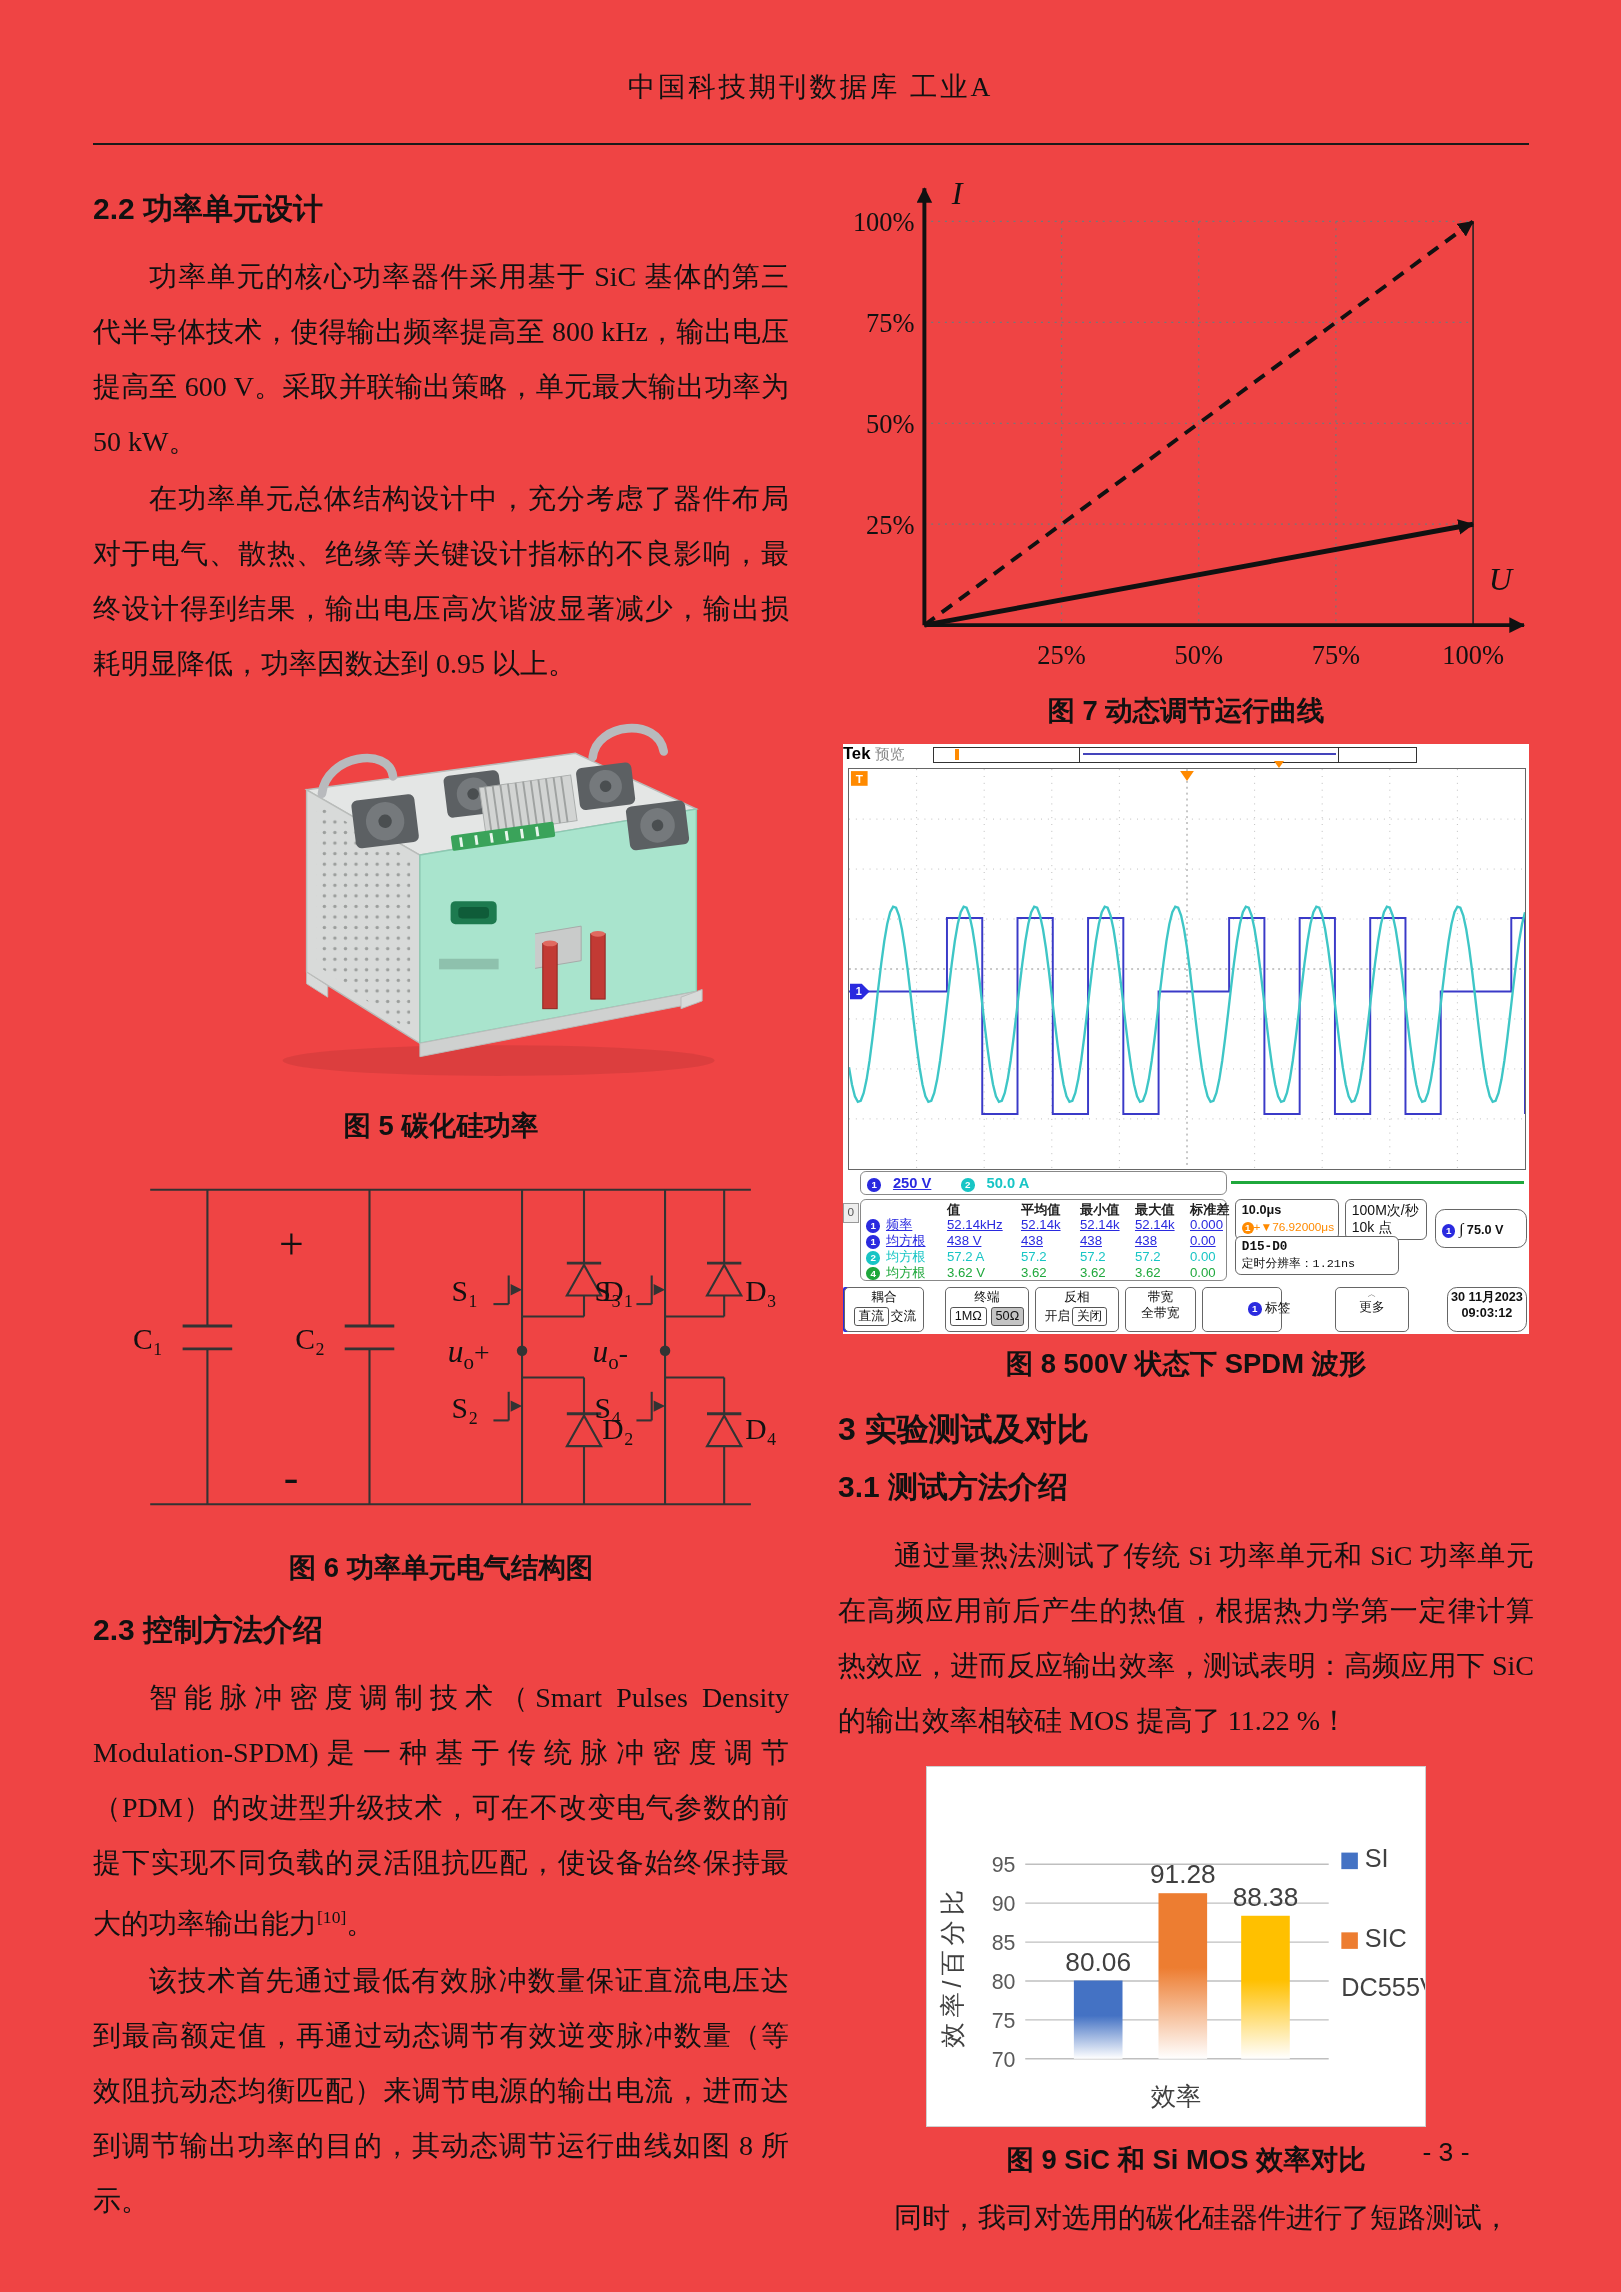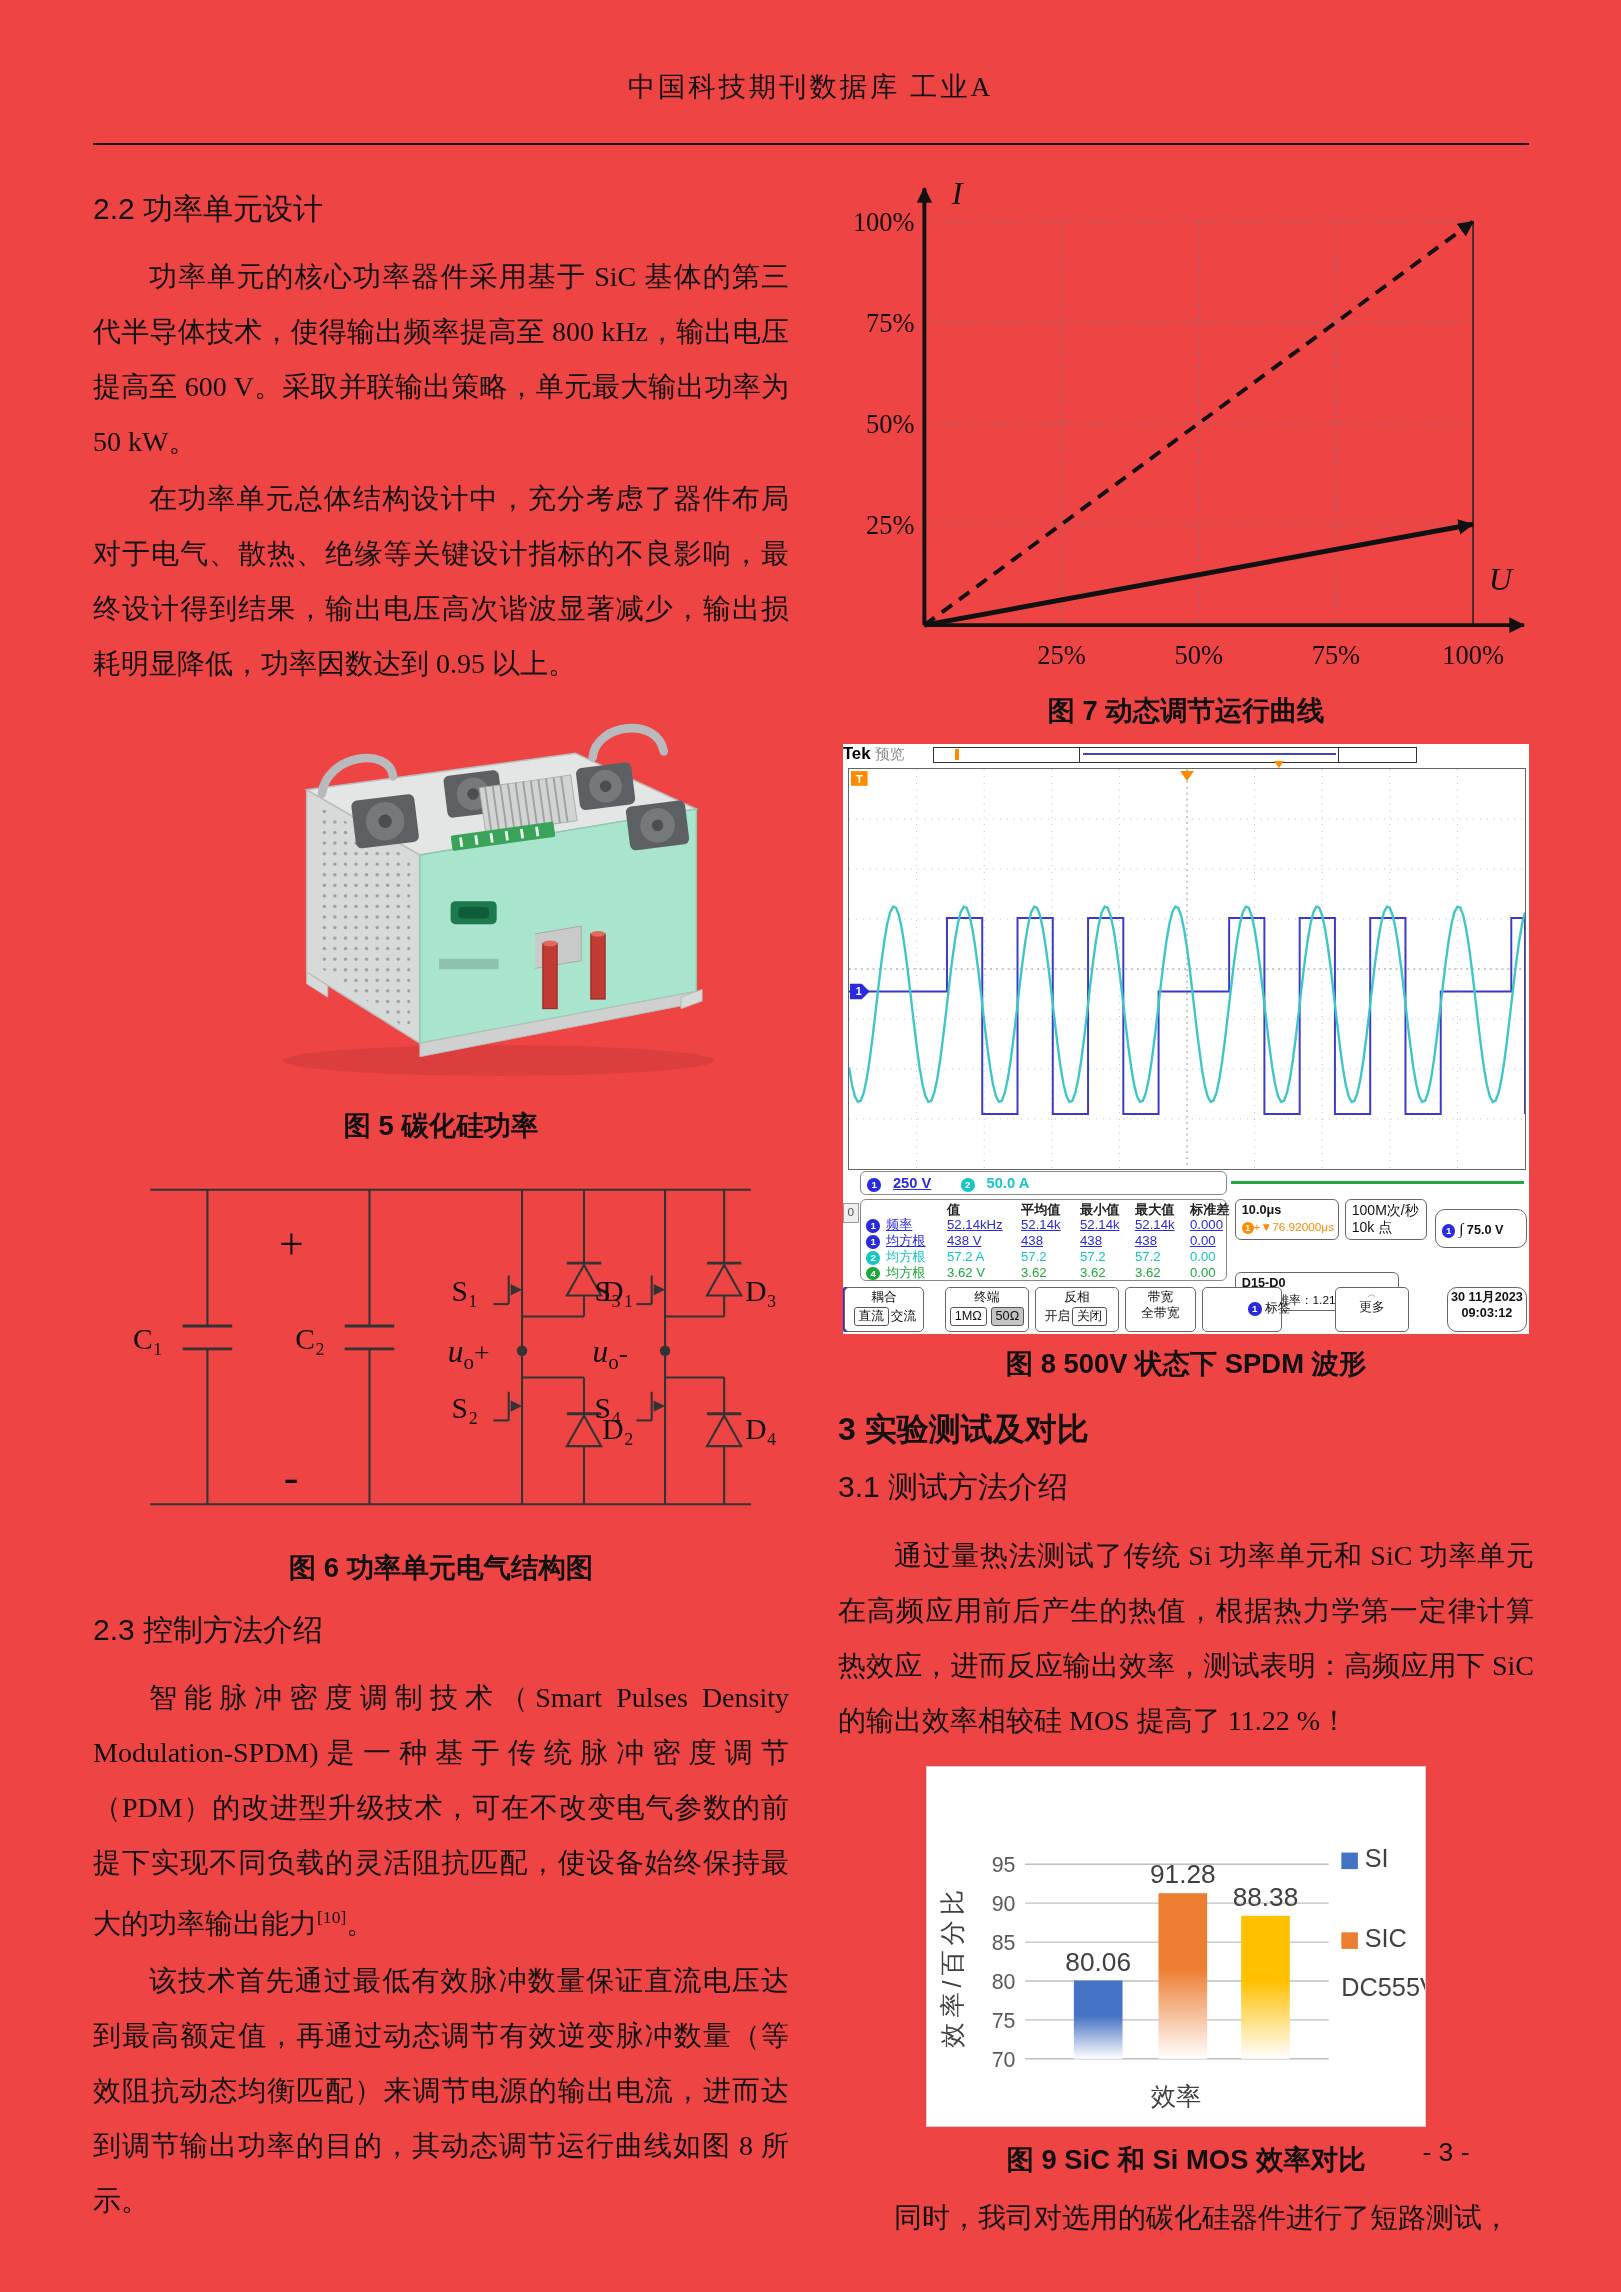--- a/index.html
+++ b/index.html
@@ -2,21 +2,21 @@
 <html><head>
 <meta charset="utf-8">
 <style>
   html,body{margin:0;padding:0;background:#9a9a9a;}
   .page{position:relative;width:1621px;height:2293px;background:#ef4444;margin:0 auto;
         font-family:"Liberation Serif",serif;color:#111;overflow:hidden;}
   .hdr{position:absolute;top:69px;left:0;width:100%;text-align:center;font-size:27.4px;letter-spacing:2.9px;}
   .hdr-rule{position:absolute;top:143px;left:93px;width:1436px;border-top:2.9px solid #1a1a1a;}
   .col-left{position:absolute;left:93px;top:165px;width:696px;}
   .col-right{position:absolute;left:838px;top:147px;width:696px;}
-  h2.sec{font-family:"Liberation Sans",sans-serif;font-size:30px;font-weight:normal;margin:23.5px 0 19.6px 0;}
+  h2.sec{font-family:"Liberation Sans",sans-serif;font-size:30px;font-weight:bold;margin:23.5px 0 19.6px 0;}
   h2.sec3{font-family:"Liberation Sans",sans-serif;font-size:32px;font-weight:bold;margin:25.5px 0 7.8px 0;}
   p.body{font-size:28px;line-height:55px;text-align:justify;text-indent:2em;margin:0 0 2px 0;}
   p.body sup{font-size:17.6px;}
   .caption{font-family:"Liberation Sans",sans-serif;font-weight:bold;font-size:27.4px;text-align:center;margin:7.8px 0 5.9px 0;}
   .figwrap{text-align:center;}
   .fig9box{width:498px;border:1.5px solid #d0d0d0;background:#fff;margin:17.6px 0 0 88px;}
   .f9tick{font-family:"Liberation Sans",sans-serif;font-size:22px;fill:#595959;}
   .f9lab{font-family:"Liberation Sans",sans-serif;font-size:26px;fill:#404040;}
   .footer-page{position:absolute;top:2137px;left:1387px;width:118px;text-align:center;
                font-family:"Liberation Sans",sans-serif;font-size:26.5px;}
@@ -374,21 +374,21 @@
       </div>
 
       <div class="sbox" style="left:392px;top:455px;width:104px;height:41px;">
         <div style="font-weight:bold;">10.0μs</div>
         <div class="obx" style="font-size:11.8px;"><span class="badge bo" style="width:11.8px;height:11.8px;line-height:11.8px;">1</span><span>+▼76.92000μs</span></div>
       </div>
       <div class="sbox" style="left:502px;top:455px;width:82px;height: 41px;font-size:14px;">
         <div>100M次/秒</div>
         <div>10k 点</div>
       </div>
-      <div class="sbox" style="left:392px;top:528px;width:164px;height:39px;">
+      <div class="sbox" style="left:392px;top:492px;width:164px;height:39px;font-family:Liberation Mono, monospace;">
         <div style="font-weight:bold;">D15-D0</div>
         <div style="font-size:11.8px;">定时分辨率：1.21ns</div>
       </div>
       <div class="sbox" style="left:592px;top:465px;width:92px;height:39px;border-radius:9.8px;line-height:33px;">
         <span class="badge b1">1</span>
         <span style="font-family:'Liberation Serif',serif;font-style:italic;font-size:15.7px;">∫</span>
         <span style="font-weight:bold;">75.0 V</span>
       </div>
 
       <div class="bluetab">1</div>

